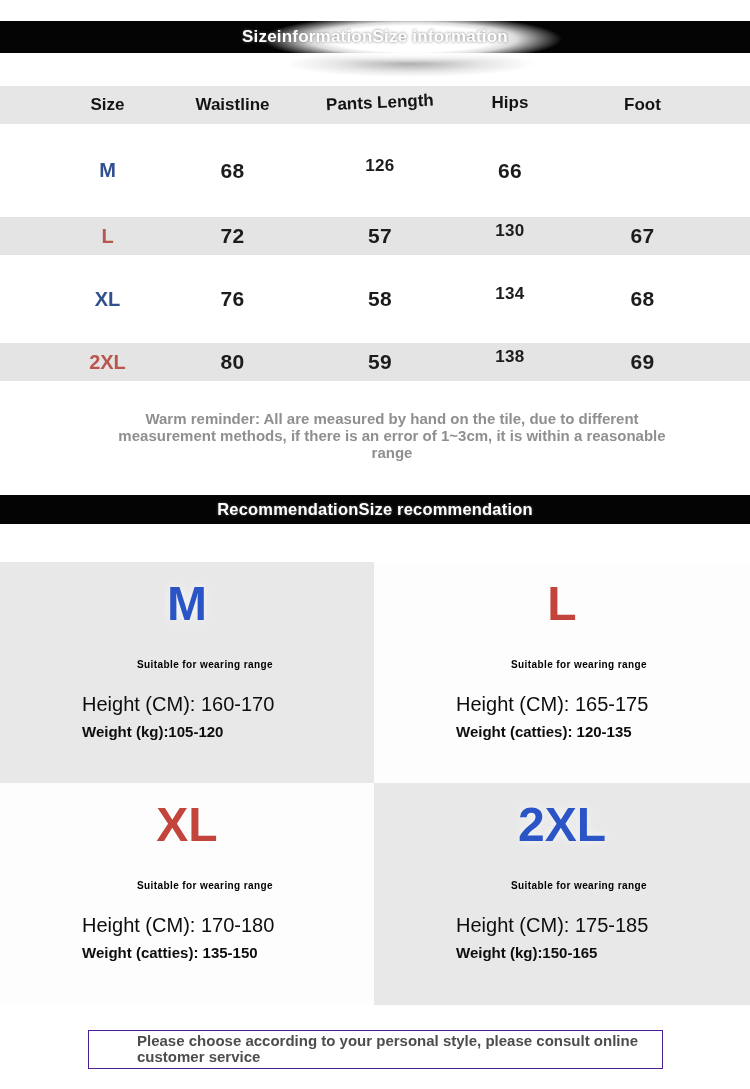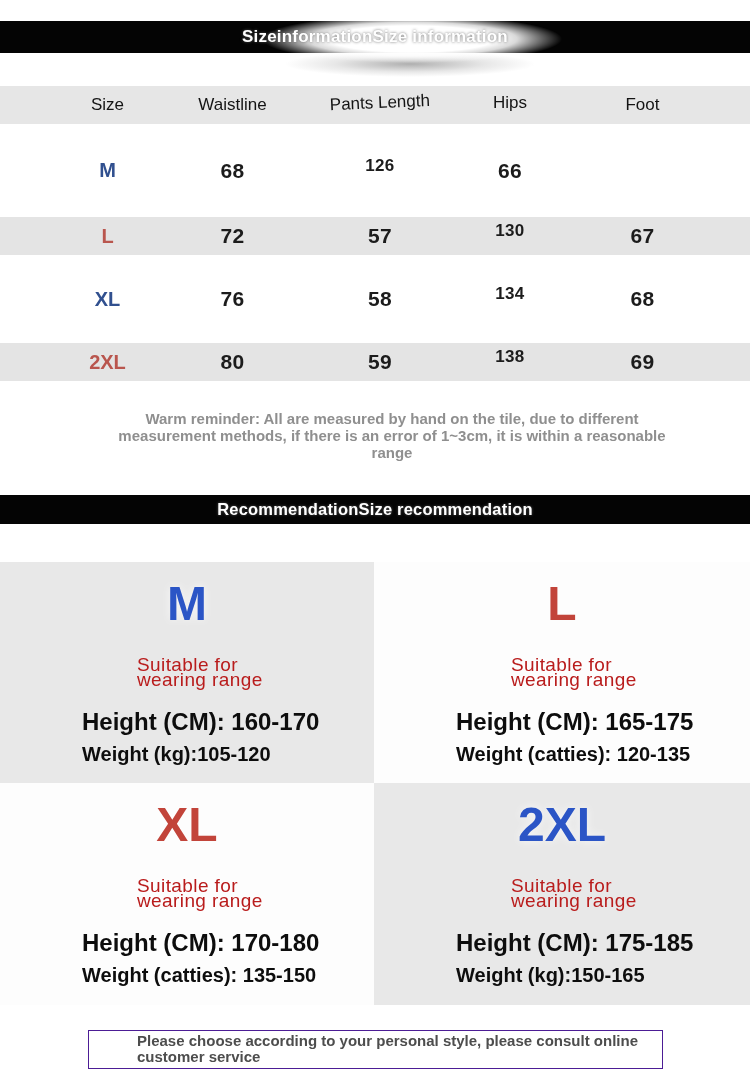--- a/index.html
+++ b/index.html
@@ -27,21 +27,21 @@
   
   .size-table{margin-top:33px;}
   .t-row{
     display:grid;grid-template-columns:160px 145px 150px 130px 165px;
     align-items:center;text-align:center;
   }
   .t-row > div{box-sizing:border-box;}
   .t-row > div:nth-child(1){padding-left:55px;}
   .t-row > div:nth-child(4){padding-right:20px;}
   .t-row > div:nth-child(5){padding-right:50px;}
-  .t-head{height:38px;background:#e6e6e6;font-weight:normal;font-size:17px;color:#141414;}
+  .t-head{height:38px;background:#e6e6e6;font-weight:bold;font-size:17px;color:#141414;}
   .t-head .tilt{transform:rotate(-2.5deg) translateY(-2px);}
   .t-head .up{transform:translateY(-2px);}
   .row-a{height:93px;background:#ffffff;}
   .row-b{height:38px;background:#e4e4e4;}
   .row-c{height:88px;background:#ffffff;}
   .cell-num{font-weight:bold;font-size:21px;color:#1c1c1c;letter-spacing:.3px;}
   .cell-hips{font-size:17px;transform:translateY(-5px);}
   .cell-size{font-weight:bold;font-size:20px;}
   .navy{color:#31508f;}
   .brick{color:#b9564e;}
@@ -56,25 +56,25 @@
   .card{box-sizing:border-box;}
   .card-gray{background:#e8e8e8;}
   .card-white{background:#fdfdfd;}
   .card .big{
     text-align:center;font-size:48px;line-height:52px;font-weight:bold;
     margin-top:16px;text-shadow:0 0 10px rgba(255,255,255,.7);
   }
   .blue{color:#2b55c6;}
   .red{color:#c2443a;}
   .card .subtitle{
-    width:170px;margin:27px 0 0 137px;font-size:19px;font-weight:normal;
-    color:#b91c1c;line-height:15px;letter-spacing:.4px;
+    width:170px;margin:27px 0 0 137px;font-size:10px;font-weight:bold;
+    color:#000000;line-height:15px;letter-spacing:.4px;
   }
-  .card .line-h{margin:21px 0 0 82px;font-size:24px;font-weight:bold;color:#0d0d0d;}
-  .card .line-w{margin:7px 0 0 82px;font-size:20px;font-weight:bold;color:#0d0d0d;}
+  .card .line-h{margin:21px 0 0 82px;font-size:20px;font-weight:normal;color:#0d0d0d;}
+  .card .line-w{margin:7px 0 0 82px;font-size:15px;font-weight:bold;color:#0d0d0d;}
   
   .footer-box{
     box-sizing:border-box;width:575px;min-height:30px;margin:25px 0 0 88px;
     border:1px solid #4c1d95;padding:2px 10px 3px 48px;
     font-size:15px;font-weight:bold;color:#4d4d4d;line-height:16px;
   }
 </style>
 </head>
 <body>
 

